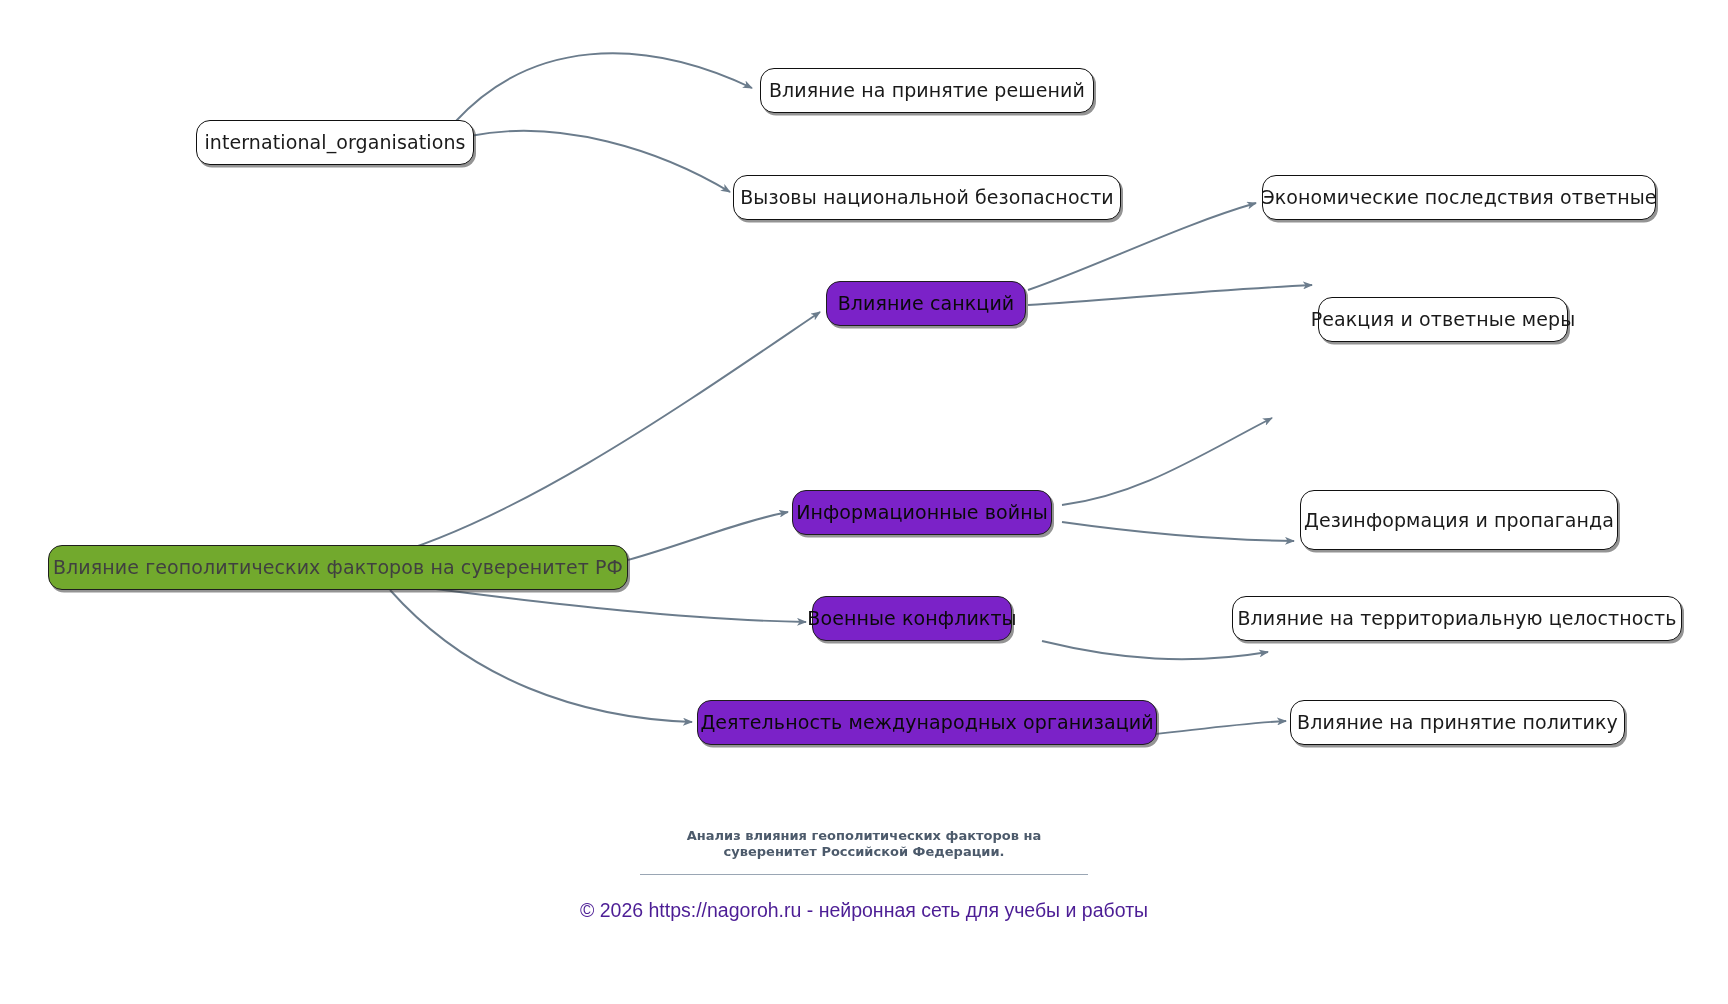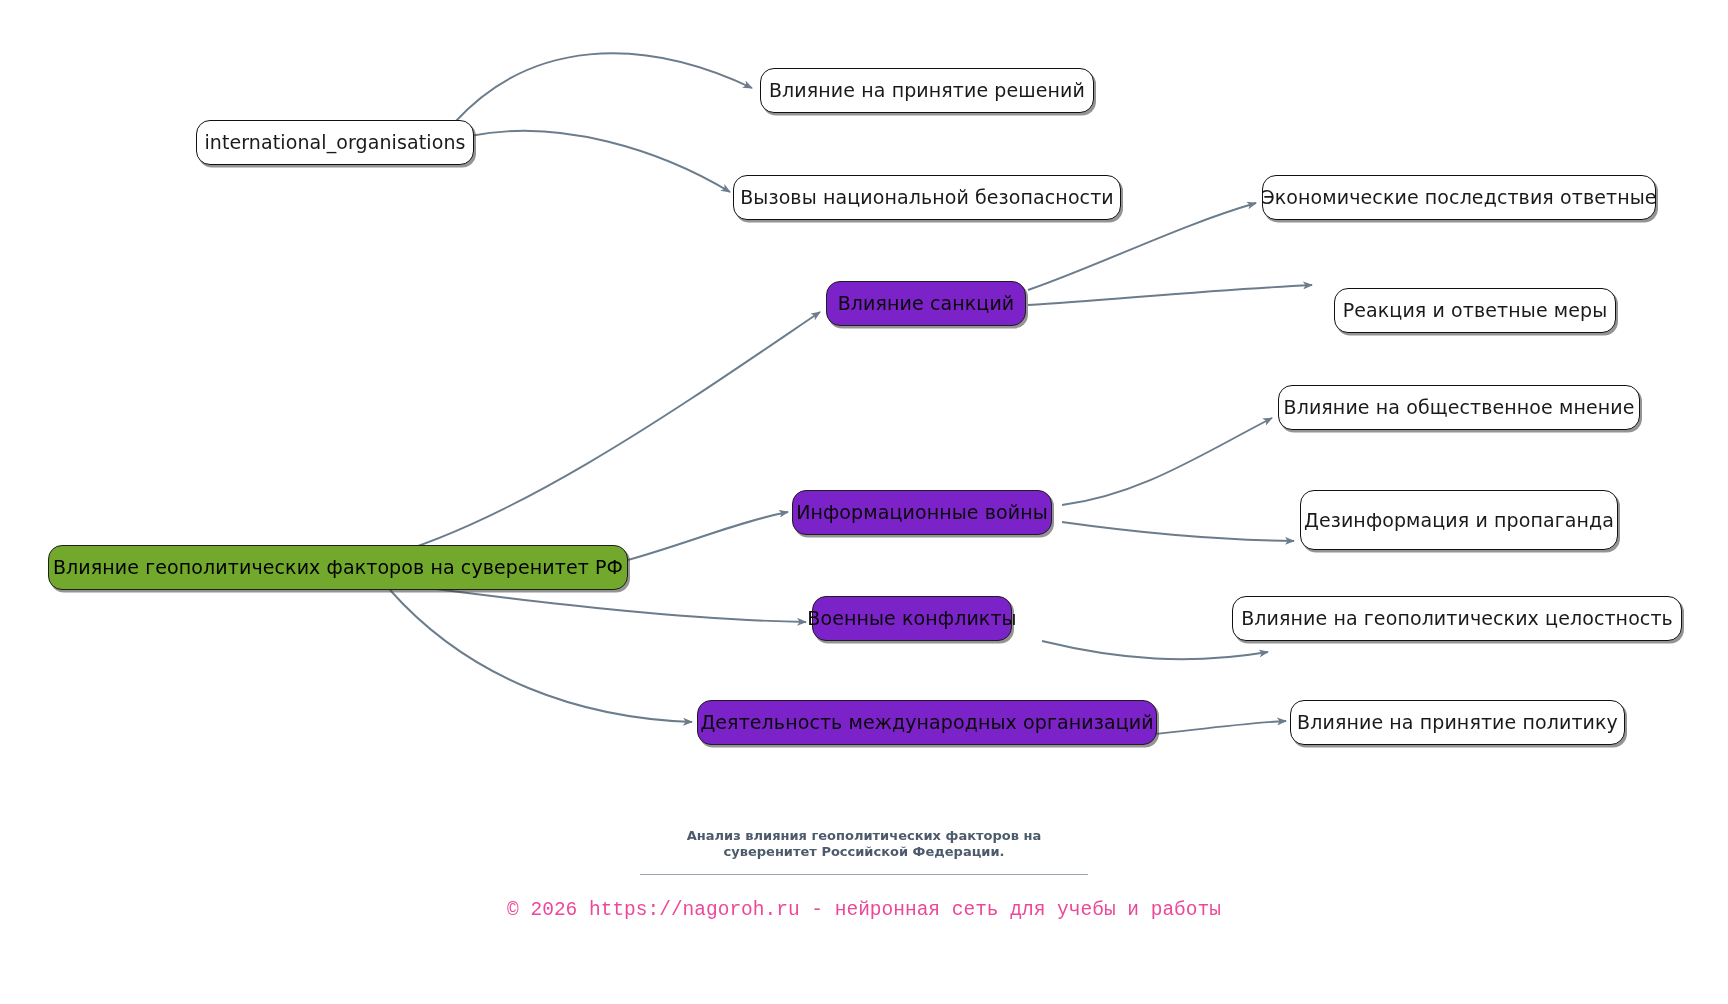--- a/index.html
+++ b/index.html
@@ -39,21 +39,21 @@
     font-size: 19px;
     line-height: 1;
     white-space: nowrap;
     letter-spacing: 0.1px;
     box-shadow: 2px 2.5px 0 rgba(60,60,60,0.55);
     text-align: center;
   }
   .node.root {
     background: #72A92D;
     border-color: #1e1e1e;
-    color: #000000;
+    color: #404040;
   }
   .node.branch {
     background: #7B22C8;
     border-color: #1e1e1e;
     color: #0a0a0a;
   }
   .node .label {
     padding: 0 4px;
   }
   #footer {
@@ -72,23 +72,23 @@
     margin: 0 auto;
   }
   #caption-rule {
     width: 448px;
     height: 0;
     margin: 14px auto 0 auto;
     border-top: 1.6px solid #9aa6b4;
   }
   #credit {
     margin-top: 24px;
-    color: #ec4899;
+    color: #4c1d95;
     font-size: 19.5px;
-    font-family: Liberation Mono, monospace;
+    font-family: Liberation Sans, sans-serif;
   }
 </style>
 </head>
 <body>
 
 <div id="canvas">
 
   <svg id="edges" viewBox="0 0 1728 1004">
     <defs>
       <marker id="arrow" markerWidth="10" markerHeight="8" refX="9" refY="4" orient="auto" markerUnits="userSpaceOnUse">
@@ -128,42 +128,39 @@
   </div>
 
   <div class="node branch" style="left:826px; top:281px; width:200px; height:45px;">
     <span class="label">Влияние санкций</span>
   </div>
 
   <div class="node" style="left:1262px; top:175px; width:394px; height:45px;">
     <span class="label">Экономические последствия ответные</span>
   </div>
 
-  <div class="node" style="left:1318px; top:288px; width:282px; height:45px;margin-left:16px;">
+  <div class="node" style="left:1318px; top:297px; width:250px; height:45px;">
     <span class="label">Реакция и ответные меры</span>
   </div>
 
   <div class="node branch" style="left:792px; top:490px; width:260px; height:45px;">
     <span class="label">Информационные войны</span>
   </div>
 
-  <div class="node" style="left:1278px; top:385px; width:362px; height:45px;">
-    <span class="label">Влияние на общественное мнение</span>
-  </div>
 
   <div class="node" style="left:1300px; top:490px; width:318px; height:60px;">
     <span class="label">Дезинформация и пропаганда</span>
   </div>
 
   <div class="node branch" style="left:812px; top:596px; width:200px; height:45px;">
     <span class="label">Военные конфликты</span>
   </div>
 
   <div class="node" style="left:1232px; top:596px; width:450px; height:45px;">
-    <span class="label">Влияние на геополитических целостность</span>
+    <span class="label">Влияние на территориальную целостность</span>
   </div>
 
   <div class="node branch" style="left:697px; top:700px; width:460px; height:45px;">
     <span class="label">Деятельность международных организаций</span>
   </div>
 
   <div class="node" style="left:1290px; top:700px; width:335px; height:45px;">
     <span class="label">Влияние на принятие политику</span>
   </div>
 

